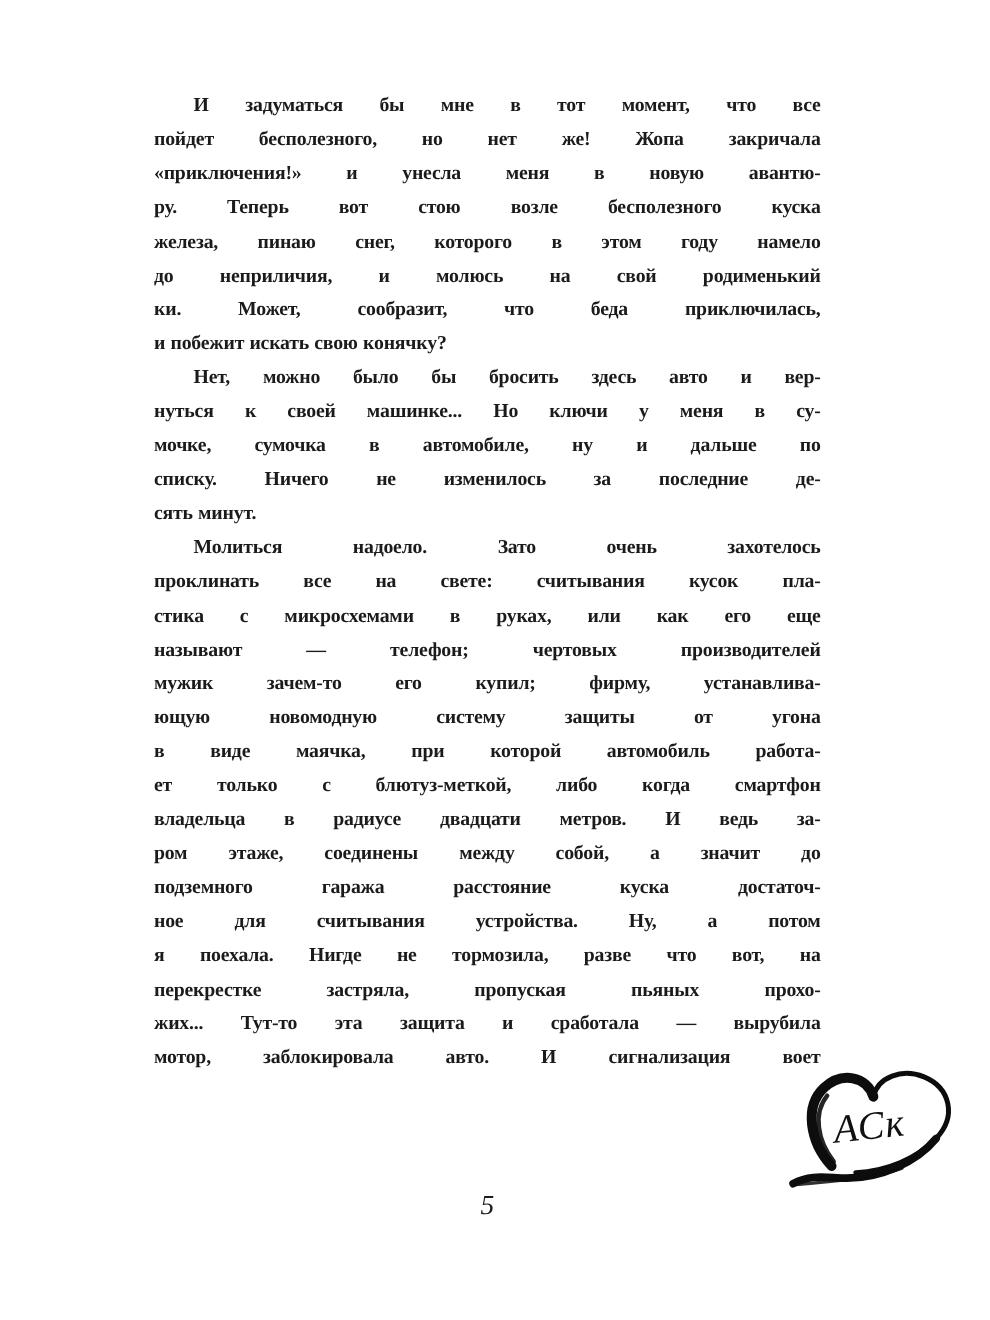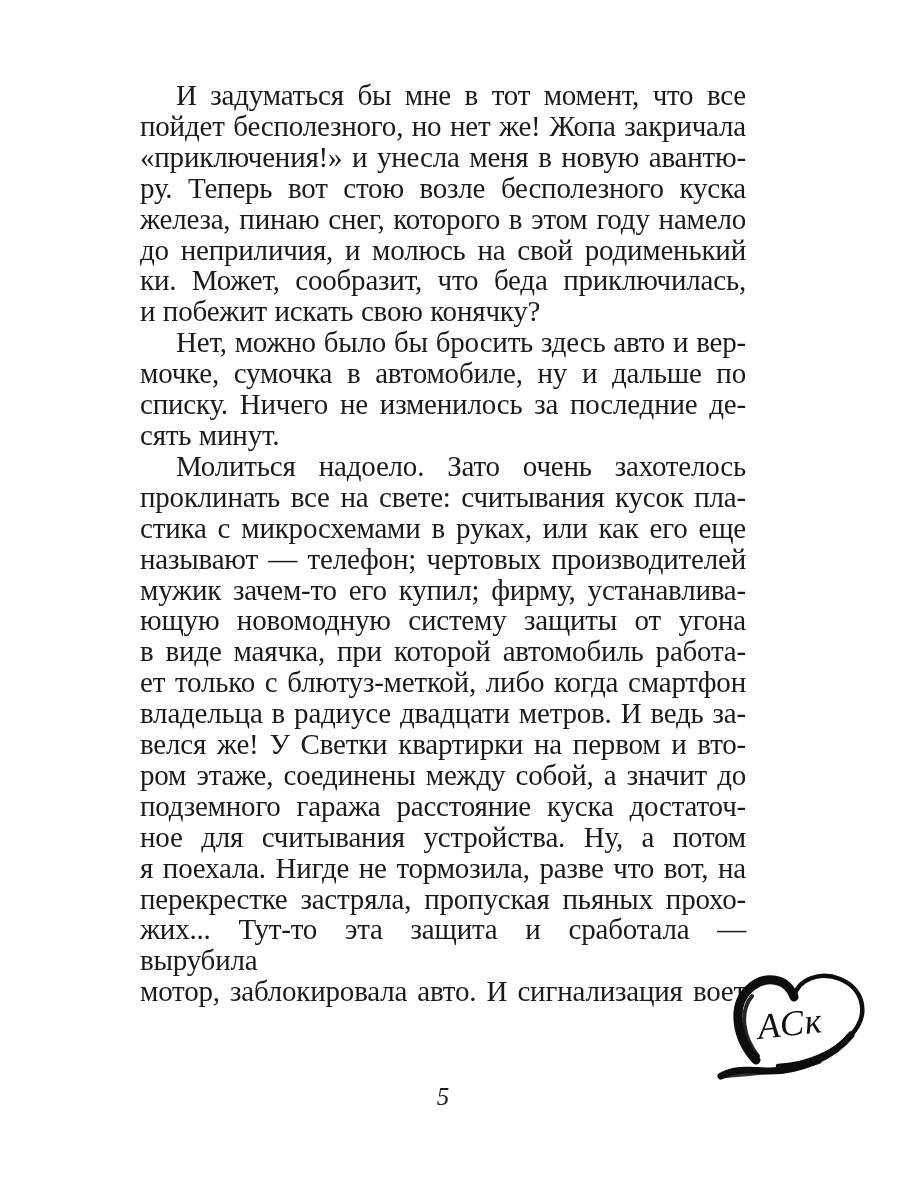--- a/index.html
+++ b/index.html
@@ -17,27 +17,28 @@
   }
   .text-block {
     position: absolute;
     left: 140px;
     top: 80px;
     width: 606px;
     color: #1b1b1b;
   }
   .paragraph { margin: 0; padding: 0; }
   .line {
-    font-size: 29px;
+    font-size: 18px;
     line-height: 30.9px;
     text-align: justify;
     text-align-last: justify;
     letter-spacing: -0.2px;
     word-spacing: 0.5px;
     white-space: normal;
+    font-weight: bold;
   }
   .line.first { text-indent: 36px; }
   .line.last  { text-align-last: left; }
   .page-number {
     position: absolute;
     left: 140px;
     top: 1083px;
     width: 606px;
     text-align: center;
     font-style: italic;
@@ -64,35 +65,35 @@
         <div class="line">пойдет бесполезного, но нет же! Жопа закричала</div>
         <div class="line">«приключения!» и унесла меня в новую авантю-</div>
         <div class="line">ру. Теперь вот стою возле бесполезного куска</div>
         <div class="line">железа, пинаю снег, которого в этом году намело</div>
         <div class="line">до неприличия, и молюсь на свой родименький</div>
         <div class="line">ки. Может, сообразит, что беда приключилась,</div>
         <div class="line last">и побежит искать свою конячку?</div>
       </div>
       <div class="paragraph">
         <div class="line first">Нет, можно было бы бросить здесь авто и вер-</div>
+        <div class="line">нуться к своей машинке... Но ключи у меня в су-</div>
         <div class="line">мочке, сумочка в автомобиле, ну и дальше по</div>
         <div class="line">списку. Ничего не изменилось за последние де-</div>
         <div class="line last">сять минут.</div>
       </div>
       <div class="paragraph">
         <div class="line first">Молиться надоело. Зато очень захотелось</div>
         <div class="line">проклинать все на свете: считывания кусок пла-</div>
         <div class="line">стика с микросхемами в руках, или как его еще</div>
         <div class="line">называют — телефон; чертовых производителей</div>
         <div class="line">мужик зачем-то его купил; фирму, устанавлива-</div>
         <div class="line">ющую новомодную систему защиты от угона</div>
         <div class="line">в виде маячка, при которой автомобиль работа-</div>
         <div class="line">ет только с блютуз-меткой, либо когда смартфон</div>
         <div class="line">владельца в радиусе двадцати метров. И ведь за-</div>
-        <div class="line">велся же! У Светки квартирки на первом и вто-</div>
         <div class="line">ром этаже, соединены между собой, а значит до</div>
         <div class="line">подземного гаража расстояние куска достаточ-</div>
         <div class="line">ное для считывания устройства. Ну, а потом</div>
         <div class="line">я поехала. Нигде не тормозила, разве что вот, на</div>
         <div class="line">перекрестке застряла, пропуская пьяных прохо-</div>
         <div class="line">жих... Тут-то эта защита и сработала — вырубила</div>
         <div class="line">мотор, заблокировала авто. И сигнализация воет</div>
       </div>
     </div>
 

